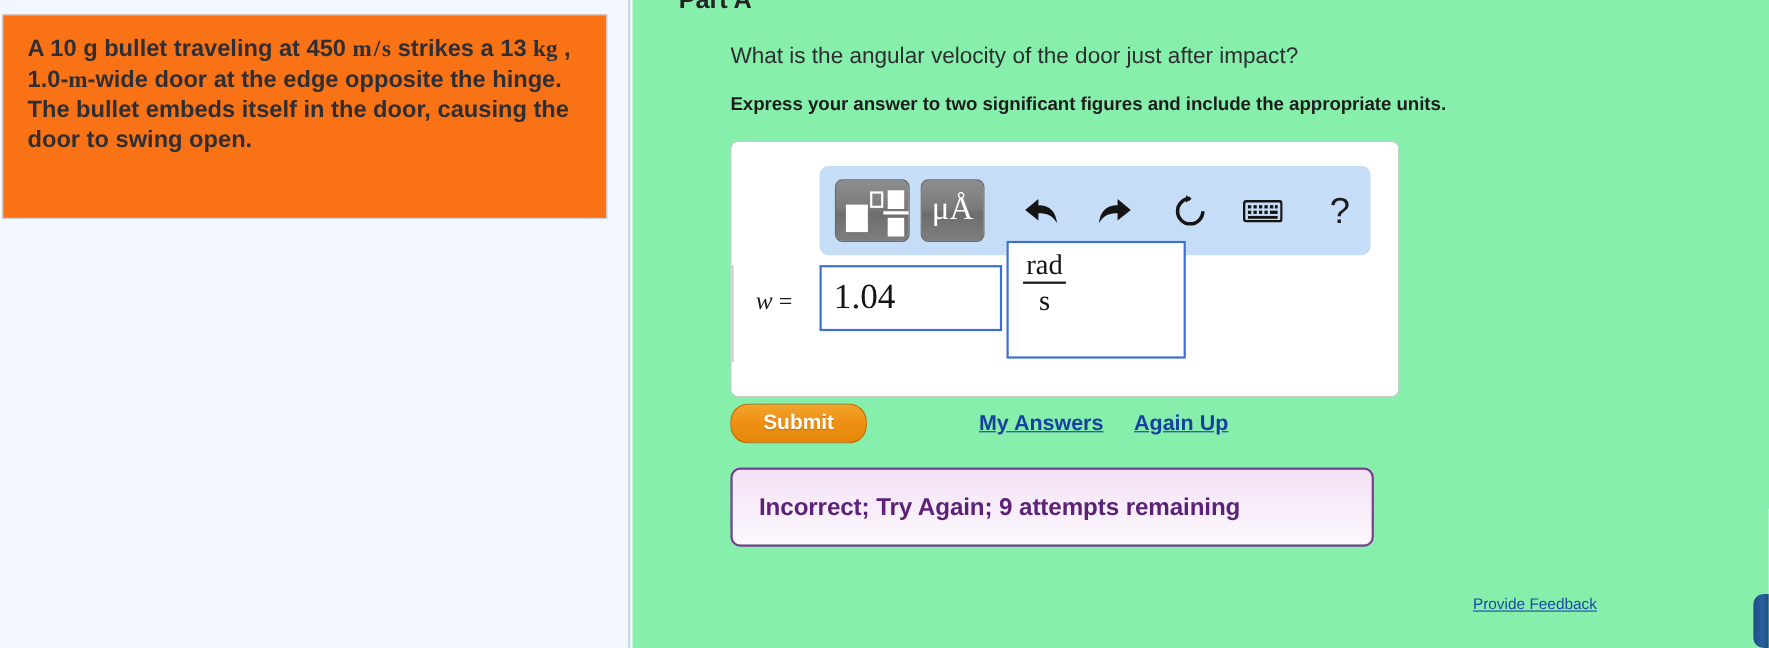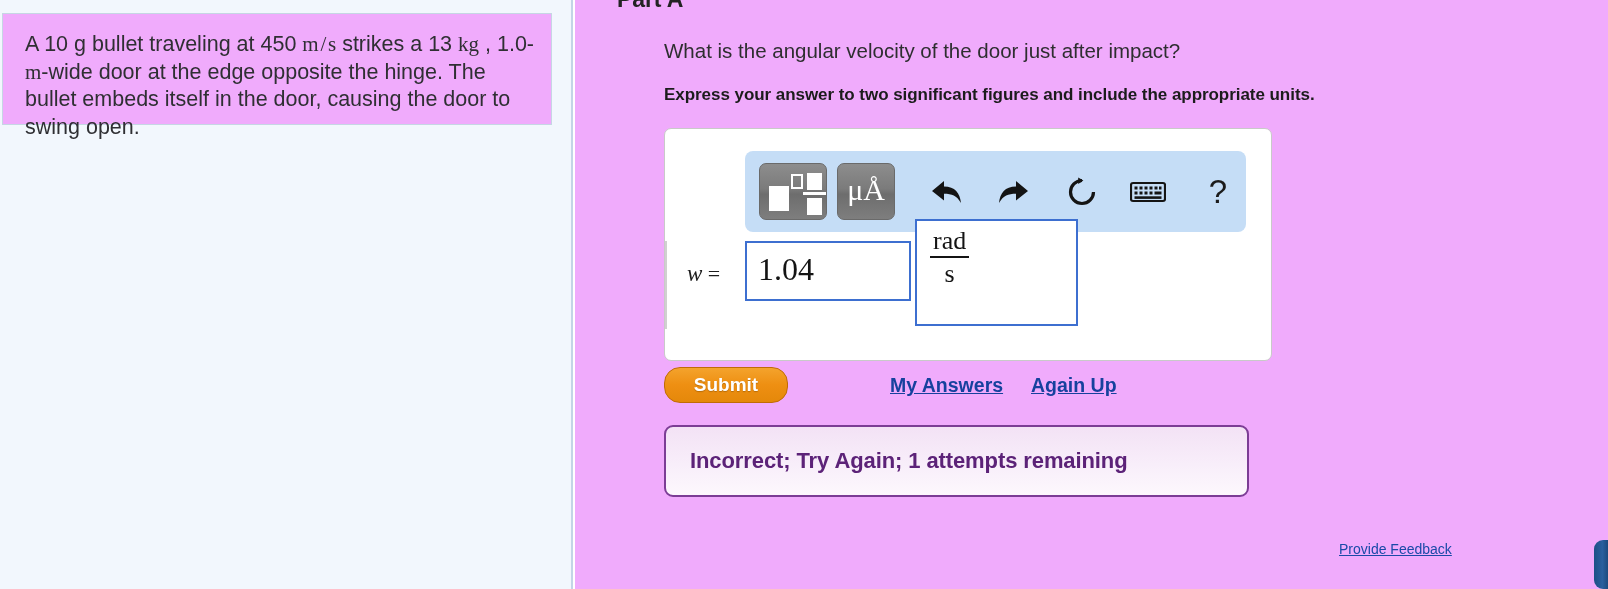--- a/index.html
+++ b/index.html
@@ -24,24 +24,25 @@
     height: 589px;
     background: #f2f7fd;
     border-right: 2px solid #c3d5e6;
     box-sizing: border-box;
   }
   #problem-box {
     position: absolute;
     left: 2px;
     top: 13px;
     width: 550px;
-    height: 112px;
+    height: 186px;
     box-sizing: border-box;
     border: 1px solid #c6d6e4;
-    background: #f0abfc;
+    background: #f97316;
+    font-weight: bold;
   }
   #problem-text {
     position: absolute;
     left: 22px;
     top: 17px;
     width: 510px;
     font-size: 21.5px;
     line-height: 27.5px;
     color: #2f2f33;
     font-family: "Liberation Sans", sans-serif;
@@ -52,21 +53,21 @@
     font-size: 21px;
   }
 
   
   #right-panel {
     position: absolute;
     left: 575px;
     top: 0;
     right: 0;
     height: 589px;
-    background: #f0abfc;
+    background: #86efac;
   }
   #part-heading {
     position: absolute;
     left: 42px;
     top: -14px;
     font-size: 23px;
     font-weight: bold;
     color: #232323;
     letter-spacing: -0.1px;
   }
@@ -433,19 +434,19 @@
         </span>
       </div>
     </div>
   </div>
 
   <button id="submit-button">Submit</button>
   <span class="answer-link" id="link-my-answers">My Answers</span>
   <span class="answer-link" id="link-give-up">Again Up</span>
 
   <div id="feedback-box">
-    <span id="feedback-text">Incorrect; Try Again; 1 attempts remaining</span>
+    <span id="feedback-text">Incorrect; Try Again; 9 attempts remaining</span>
   </div>
 
   <span id="provide-feedback">Provide Feedback</span>
 </div>
 
 <div id="side-tab"></div>
 
 </body></html>

